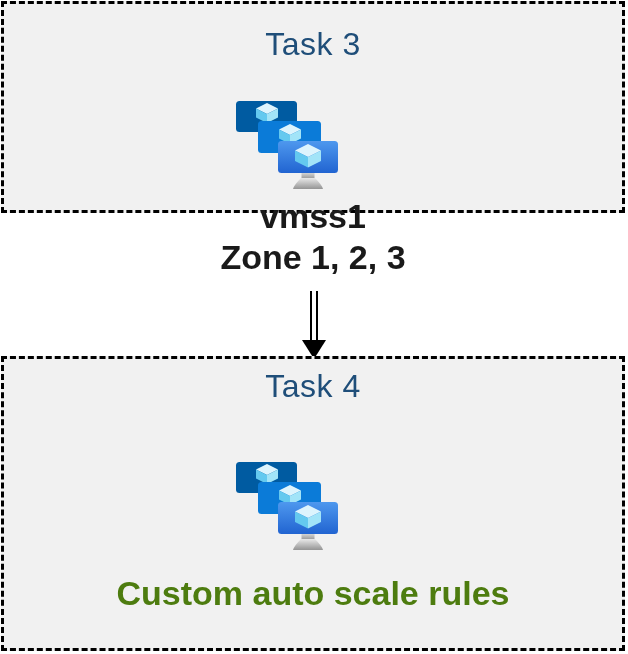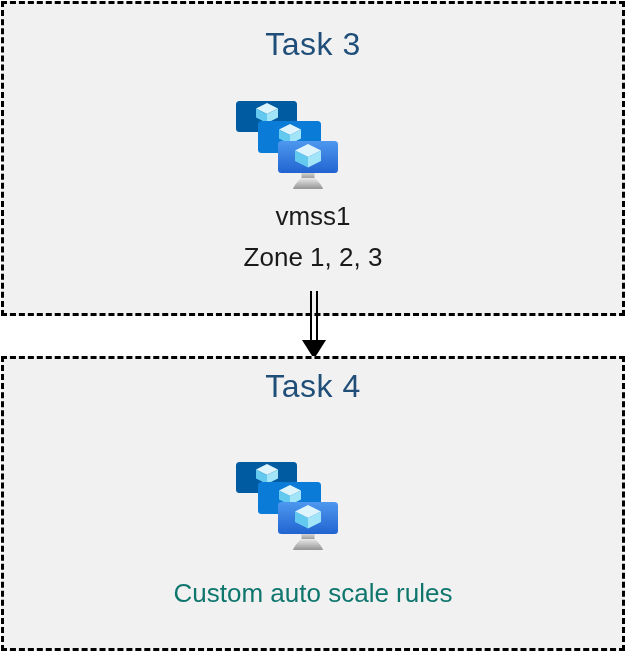--- a/index.html
+++ b/index.html
@@ -10,42 +10,42 @@
     font-family: "Liberation Sans", sans-serif;
     overflow: hidden;
   }
   .defs-svg { position: absolute; width: 0; height: 0; }
   .task-box {
     position: absolute;
     left: 1px;
     width: 624px;
     border: 3px dashed #000000;
   }
-  .box1 { top: 1px;   height: 315px; }
+  .box1 { top: 1px;   height: 212px; }
   .box2 { top: 356px; height: 295px; }
   .box-title {
     position: absolute;
     left: 0; right: 0;
     text-align: center;
     font-size: 32px;
     font-weight: 400;
     letter-spacing: 0.5px;
   }
   .box1 .box-title { top: 22px; }
   .box2 .box-title { top: 9px; }
   .icon { position: absolute; left: 231px; }
   .box1 .icon { top: 95px; }
   .box2 .icon { top: 101px; }
   .box-label {
     position: absolute;
     left: 0; right: 0;
     text-align: center;
-    font-size: 26px;
+    font-size: 34px;
     line-height: 41px;
-    font-weight: 400;
+    font-weight: 700;
   }
   .box1 .box-label { top: 192px; }
   .box2 .box-label { top: 214px; }
   .connector {
     position: absolute;
     left: 300px;
     top: 291px;
   }
 </style>
 </head>
@@ -101,18 +101,18 @@
     <line x1="11" y1="0" x2="11" y2="51" stroke-width="2" stroke="#000000"></line>
     <line x1="17" y1="0" x2="17" y2="51" stroke-width="2" stroke="#000000"></line>
     <path d="M2,49 L26,49 L14,68 Z" fill="#000000"></path>
   </svg>
 
   <section class="task-box box2" style="background-color: rgb(241, 241, 241);">
     <h2 class="box-title" style="color: rgb(31, 78, 121);">Task 4</h2>
     <svg class="icon" width="104" height="92" viewBox="0 0 104 92">
       <use href="#vmss-icon"></use>
     </svg>
-    <div class="box-label" style="color: #0f766e; text-align: center;">
+    <div class="box-label" style="color: #4d7c0f; text-align: center;">
       <div>Custom auto scale rules</div>
     </div>
   </section>
 
 </div>
 
 </body></html>

